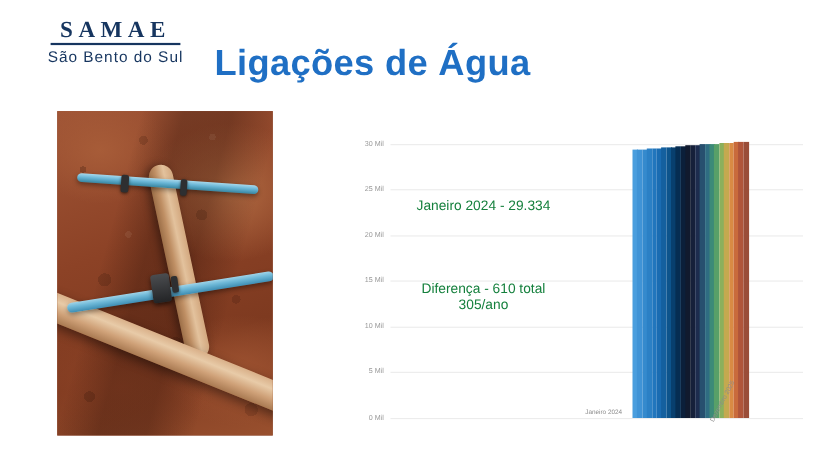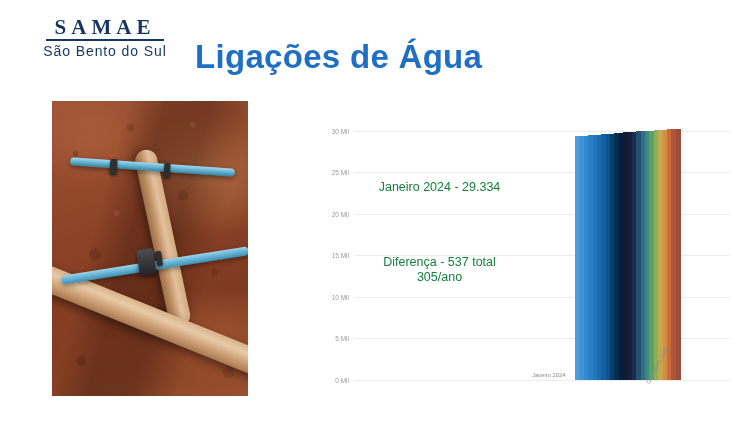--- a/index.html
+++ b/index.html
@@ -304,15 +304,15 @@
       <div class="bar" title="Dezembro 2025: 30223" style="left: 320.625px; width: 4.975px; height: 251.229px; background: rgb(154, 77, 56);"></div>
     </div>
   <div class="xlabel" id="xlabel-start">Janeiro 2024</div>
   <div class="xlabel" id="xlabel-end">Dezembro 2025</div>
 </div>
 
 <div id="callouts">
   <div class="line">Janeiro 2024 - 29.334</div>
   <div class="sp1"></div>
   <div class="sp2"></div>
-  <div class="line">Diferença - 537 total</div>
+  <div class="line">Diferença - 610 total</div>
   <div class="line">305/ano</div>
 </div>
 
 </body></html>

